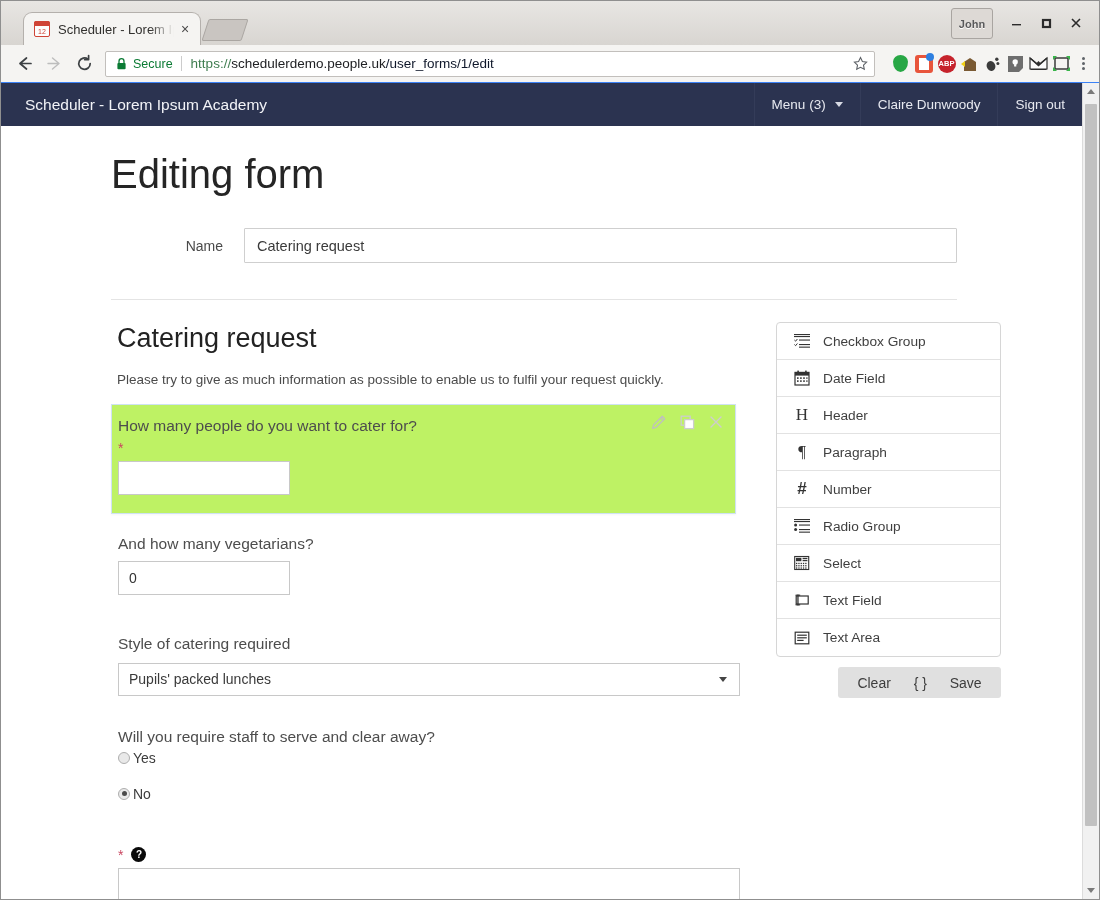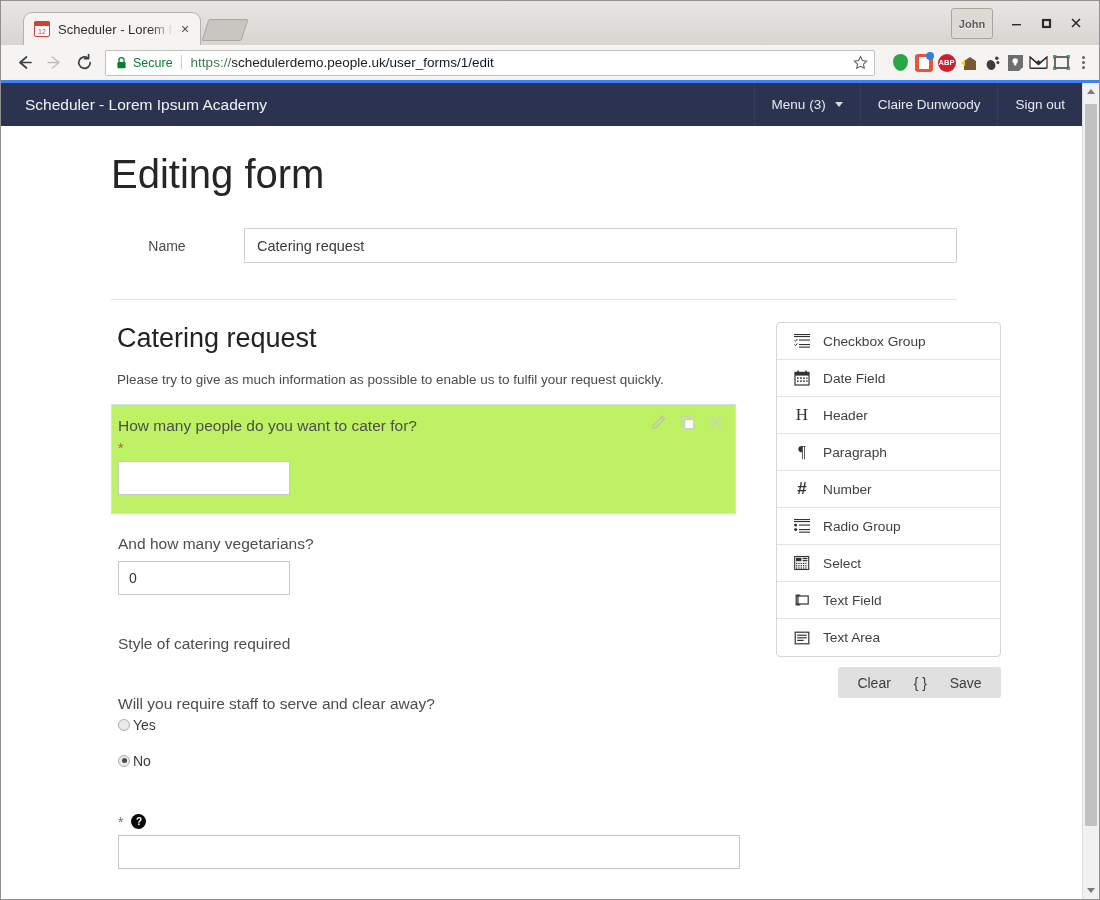--- a/index.html
+++ b/index.html
@@ -118,21 +118,21 @@
     display: flex; align-items: center; justify-content: center;
     color: #2b2b2b;
   }
   .win-btn svg { display: block; }
 
   
   .toolbar {
     height: 38px;
     flex: 0 0 38px;
     background: #f5f4f2;
-    border-bottom: 3px solid #3b82f6;
+    border-bottom: 1px solid #3b82f6;
     display: flex;
     align-items: center;
     padding: 0 8px;
   }
   .nav-btn {
     width: 30px; height: 30px;
     display: flex; align-items: center; justify-content: center;
     color: #3c4043;
   }
   .nav-btn.disabled { color: #bdbdbd; }
@@ -228,21 +228,21 @@
 
   .name-row {
     display: flex;
     align-items: center;
     margin: 32px 0 0 0;
     padding-left: 110px;
     padding-right: 125px;
   }
   .name-label {
     width: 133px;
-    text-align: center;
+    text-align: right;
     padding-right: 21px;
     font-size: 14px;
     color: #4a4a4a;
   }
   .name-input {
     flex: 1 1 auto;
     height: 35px;
     border: 1px solid #cfcfcf;
     background: #fff;
     padding: 0 12px;
@@ -625,20 +625,24 @@
               <div class="fld-label">And how many vegetarians?</div>
               <div style="height:6px"></div>
               <input class="inp-sm" type="text" value="0" style="">
             </div>
 
             <div class="gap-20"></div>
 
             <div class="fld">
               <div class="fld-label">Style of catering required</div>
               <div style="height:8px"></div>
+              <div class="sel">
+                <span>Pupils' packed lunches</span>
+                <span class="sel-caret"></span>
+              </div>
             </div>
 
             <div class="gap-12"></div>
 
             <div class="fld">
               <div class="fld-label">Will you require staff to serve and clear away?</div>
               <div class="radio-row">
                 <span class="radio"></span>
                 <span>Yes</span>
               </div>

